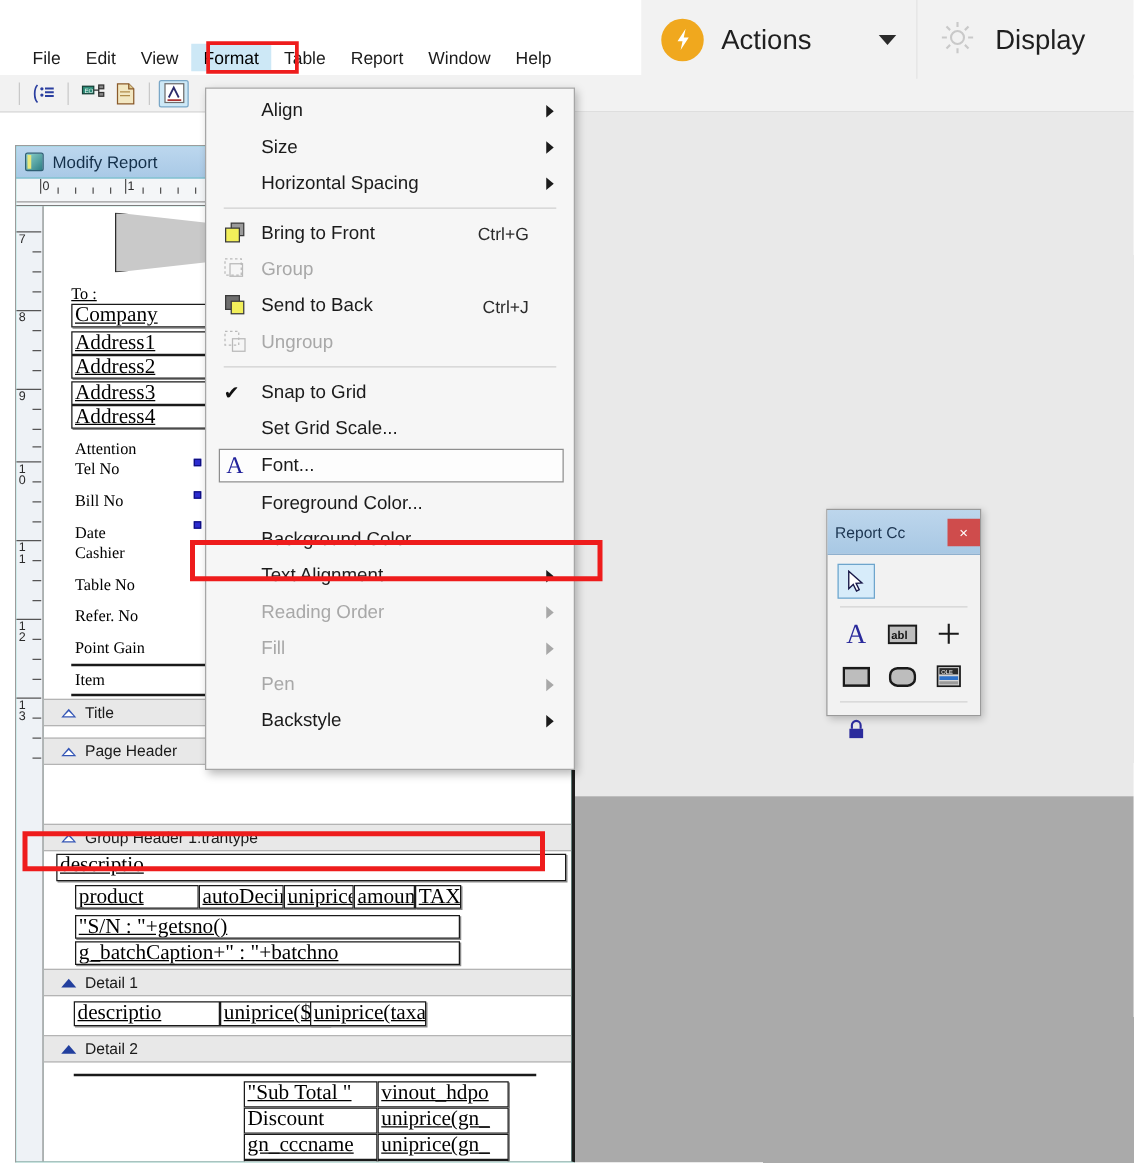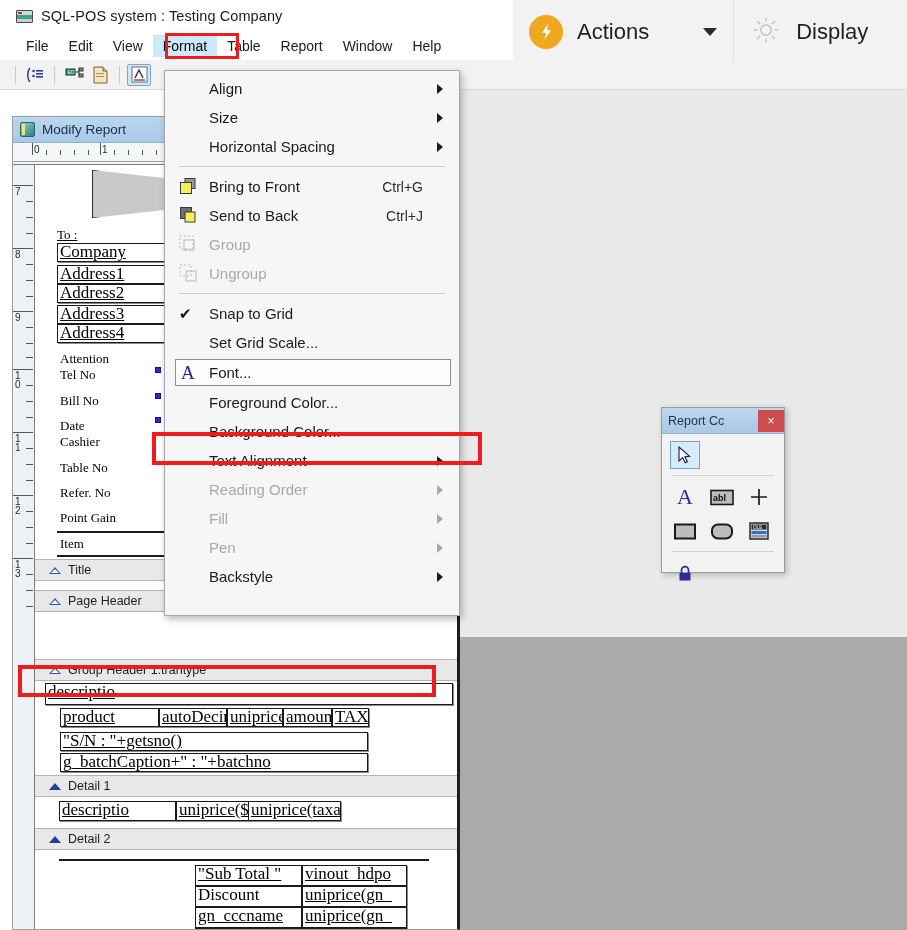--- a/index.html
+++ b/index.html
@@ -195,21 +195,21 @@
     border:4px solid #ee1c1c; z-index:45; pointer-events:none;
   }
 
   
   .rc {
     position:absolute; left:661px; top:407px; width:124px; height:166px;
     background:#f2f2f2; border:1px solid #9a9a9a;
     box-shadow:2px 2px 6px rgba(0,0,0,.22); z-index:38;
   }
   .rc-title {
-    height:26px; background:linear-gradient(#bdd6ec,#a8c8e4);
+    height:36px; background:linear-gradient(#bdd6ec,#a8c8e4);
     display:flex; align-items:center; justify-content:space-between;
     padding-left:6px; font-size:12.5px; color:#1b3450;
     border-bottom:1px solid #8fb0ce;
   }
   .rc-close {
     width:26px; height:22px; background:#cf4c4c; color:#fff;
     display:flex; align-items:center; justify-content:center; font-size:12px;
   }
   .rc-body { padding:7px 8px; }
   .rc-row { display:flex; gap:7px; margin-bottom:6px; }
@@ -231,24 +231,20 @@
   }
 </style>
 </head>
 <body>
 
 <div id="root">
 
   <div class="desktop-top"></div>
   <div class="desktop"></div>
 
-  <div class="app-title">
-    <div class="app-icon"></div>
-    <div class="app-title-text">SQL-POS system : Testing Company</div>
-  </div>
 
   <div class="menubar">
     <div class="menubar-item">File</div>
     <div class="menubar-item">Edit</div>
     <div class="menubar-item">View</div>
     <div class="menubar-item active">Format</div>
     <div class="menubar-item">Table</div>
     <div class="menubar-item">Report</div>
     <div class="menubar-item">Window</div>
     <div class="menubar-item">Help</div>
@@ -492,44 +488,44 @@
       <span class="mi-ico">
         <svg width="19" height="19" viewBox="0 0 19 19" aria-hidden="true">
           <rect x="6" y="1.5" width="10" height="10" fill="#9a9a9a" stroke="#3a3a3a"></rect>
           <rect x="1.5" y="5.5" width="11" height="11" fill="#f2ef5a" stroke="#3a3a3a"></rect>
         </svg>
       </span>
       <span>Bring to Front</span>
       <span class="mi-shortcut">Ctrl+G</span>
     </div>
 
+    <div class="mi dis">
+      <span class="mi-ico">
+        <svg width="19" height="19" viewBox="0 0 19 19" aria-hidden="true">
+          <rect x="1" y="1" width="13" height="13" fill="none" stroke="#b9b9b9" stroke-dasharray="2 2"></rect>
+          <rect x="5" y="5" width="10" height="10" fill="none" stroke="#b9b9b9"></rect>
+        </svg>
+      </span>
+      <span>Group</span>
+    </div>
+
     <div class="mi">
       <span class="mi-ico">
         <svg width="19" height="19" viewBox="0 0 19 19" aria-hidden="true">
           <rect x="1.5" y="1.5" width="11" height="11" fill="#6e6e6e" stroke="#3a3a3a"></rect>
           <rect x="6" y="6" width="10" height="10" fill="#f2ef5a" stroke="#3a3a3a"></rect>
         </svg>
       </span>
       <span>Send to Back</span>
       <span class="mi-shortcut">Ctrl+J</span>
     </div>
 
     <div class="mi dis">
       <span class="mi-ico">
         <svg width="19" height="19" viewBox="0 0 19 19" aria-hidden="true">
-          <rect x="1" y="1" width="13" height="13" fill="none" stroke="#b9b9b9" stroke-dasharray="2 2"></rect>
-          <rect x="5" y="5" width="10" height="10" fill="none" stroke="#b9b9b9"></rect>
-        </svg>
-      </span>
-      <span>Group</span>
-    </div>
-
-    <div class="mi dis">
-      <span class="mi-ico">
-        <svg width="19" height="19" viewBox="0 0 19 19" aria-hidden="true">
           <rect x="1" y="1" width="11" height="11" fill="none" stroke="#b9b9b9" stroke-dasharray="2 2"></rect>
           <rect x="7" y="7" width="10" height="10" fill="none" stroke="#b9b9b9"></rect>
         </svg>
       </span>
       <span>Ungroup</span>
     </div>
 
     <div class="mi-sep"></div>
 
     <div class="mi">

